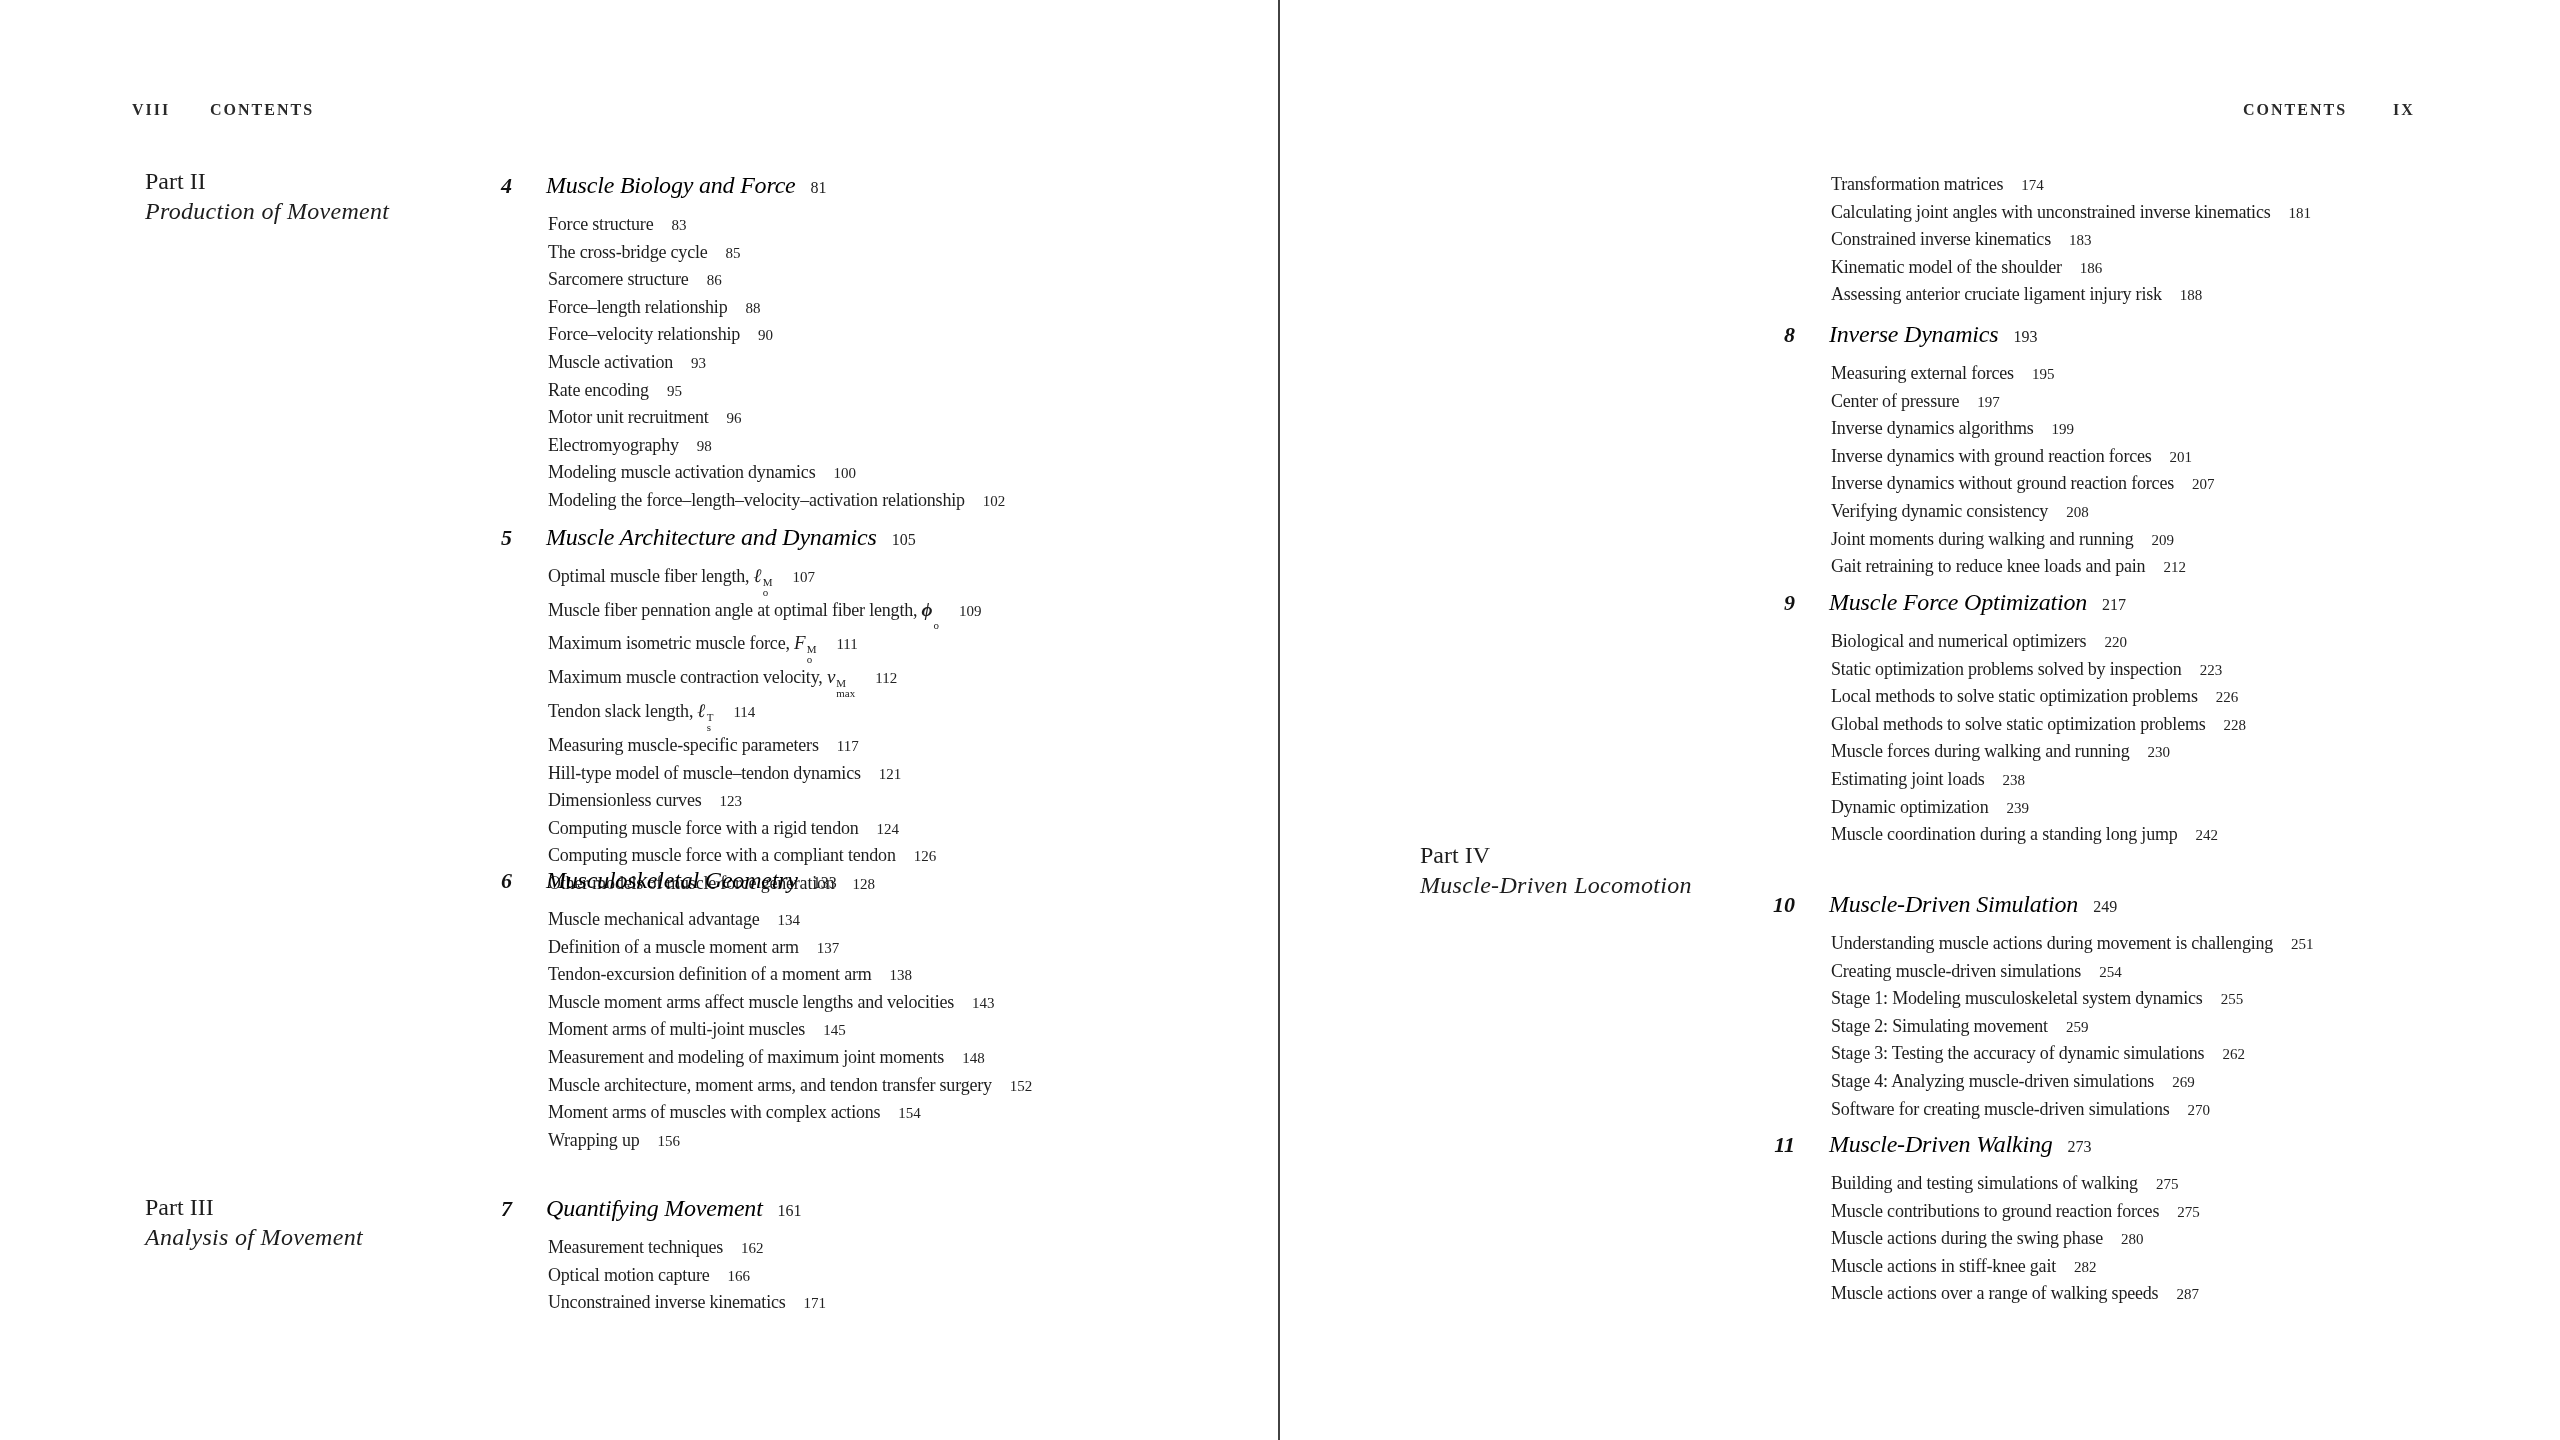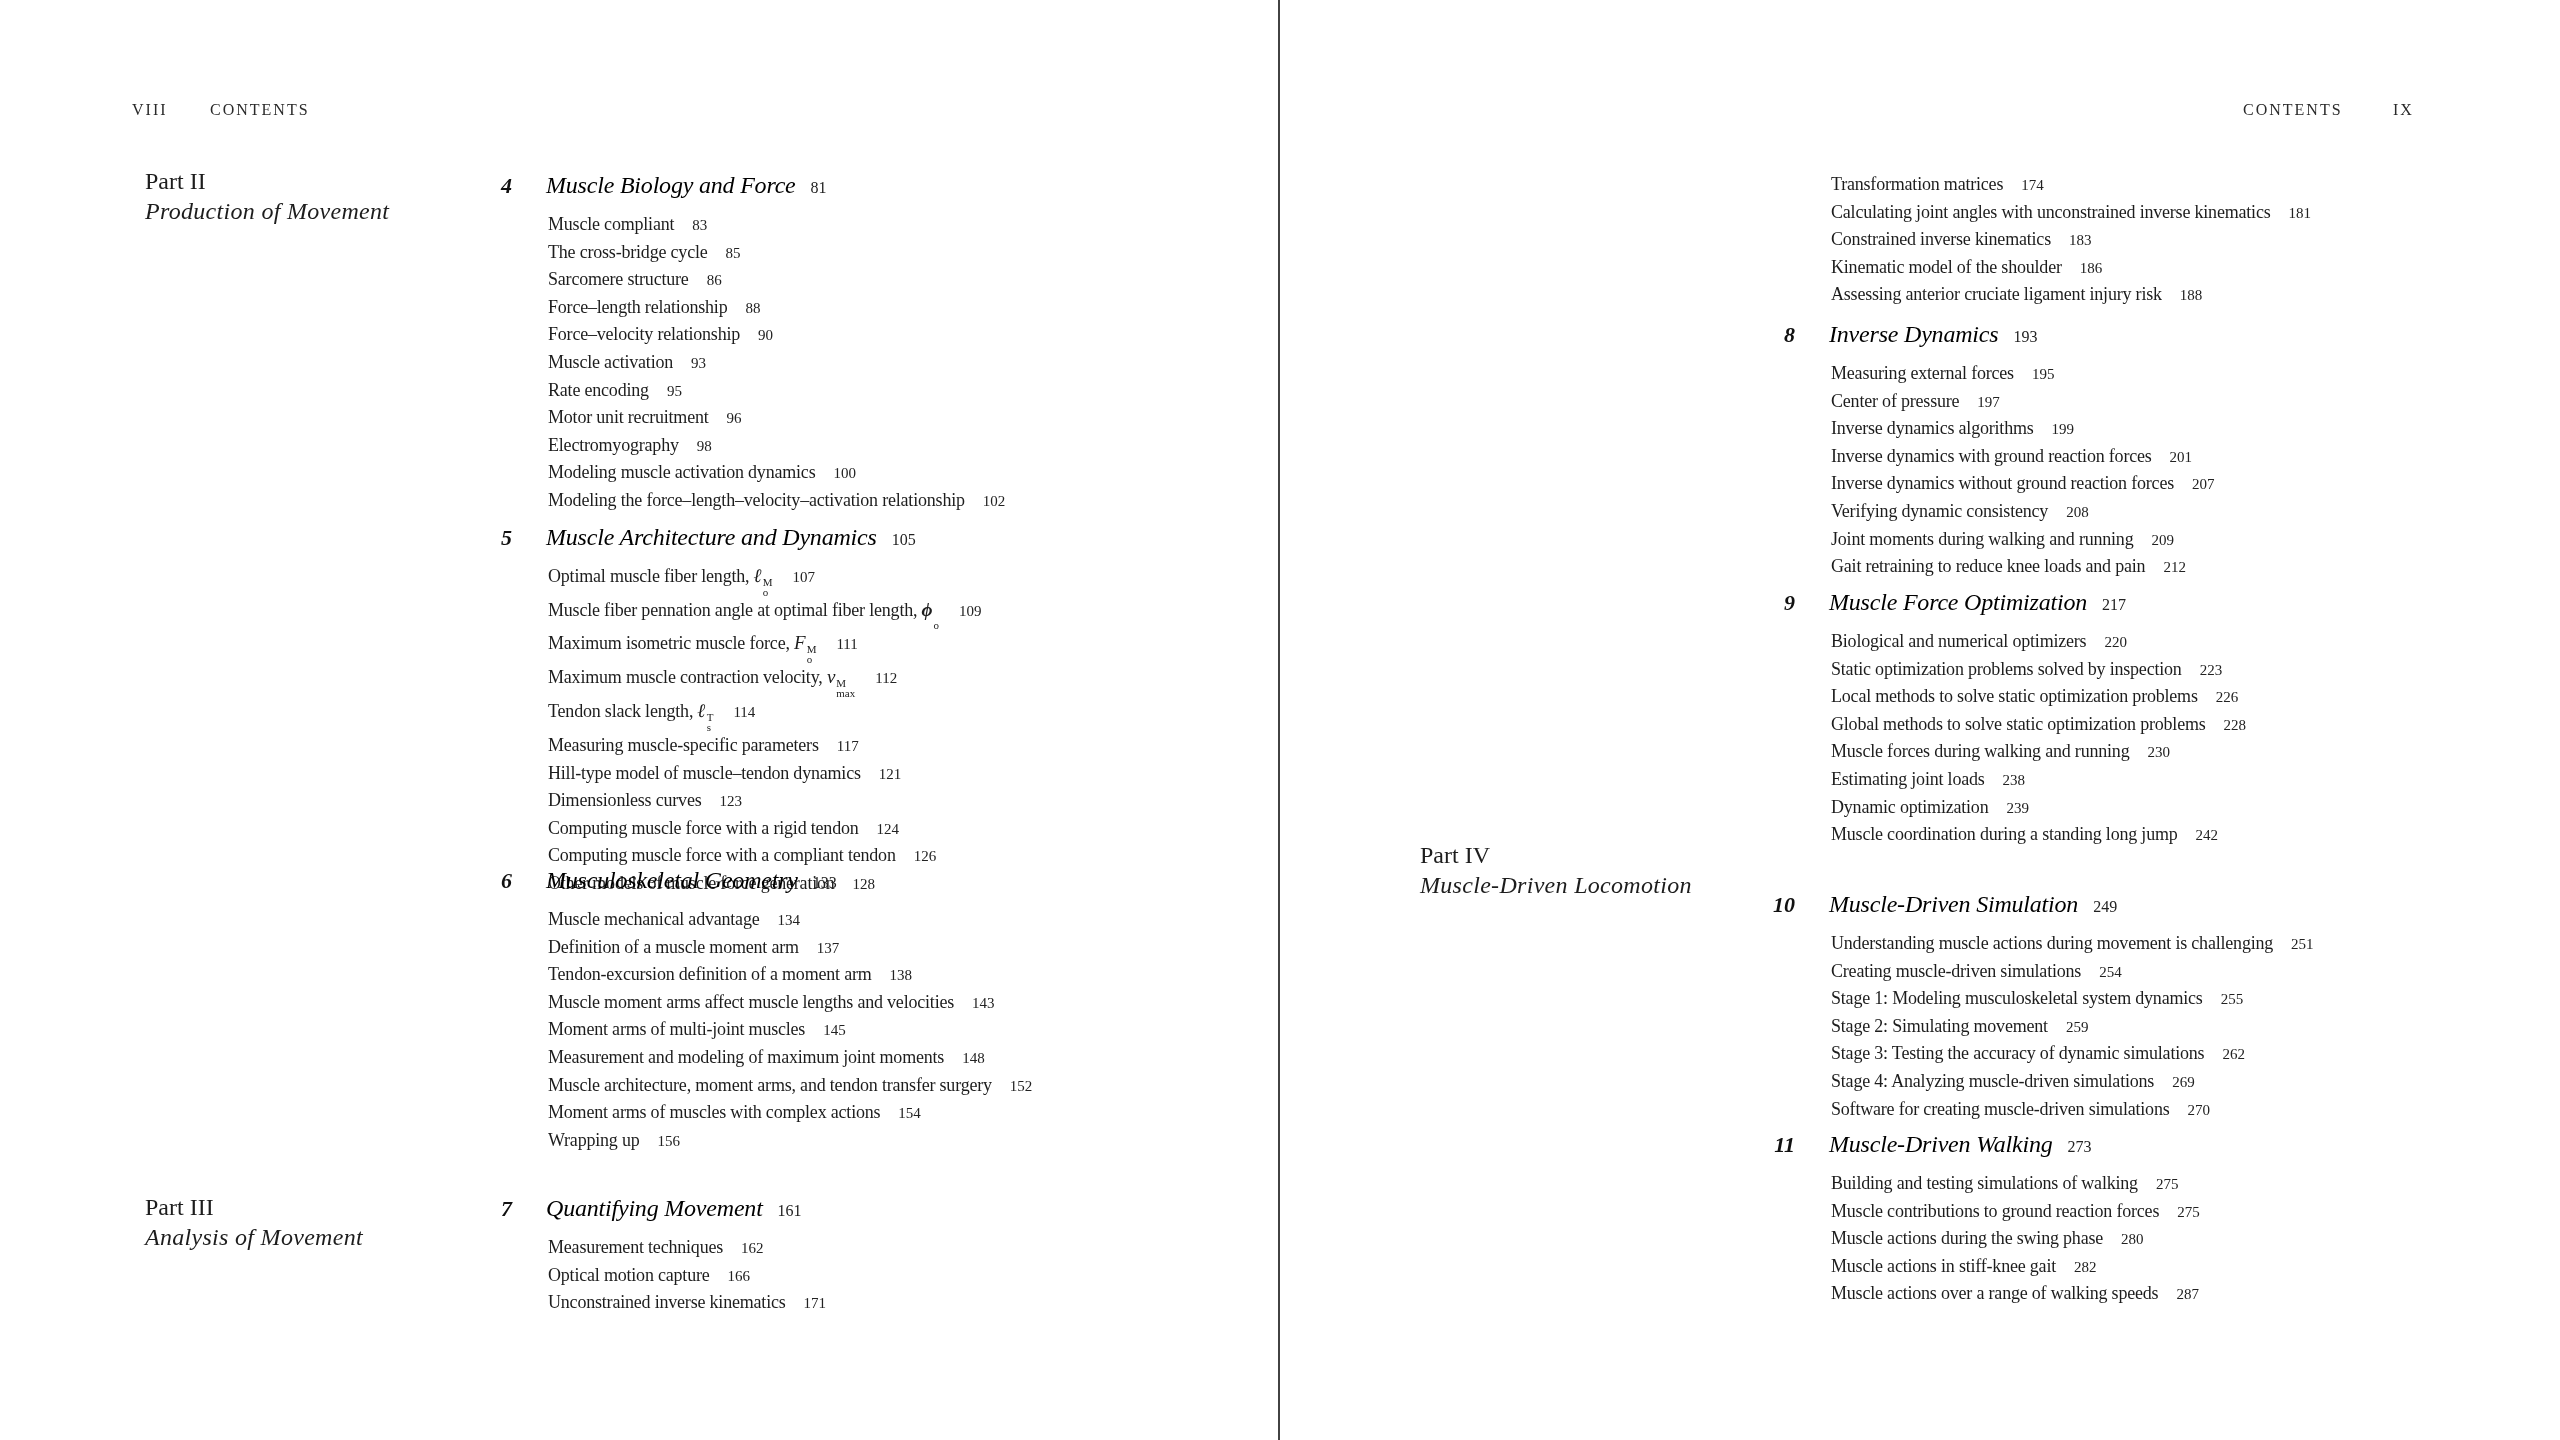--- a/index.html
+++ b/index.html
@@ -12,20 +12,21 @@
     overflow:hidden;
   }
   .divider{
     position:absolute;left:1278px;top:0;
     width:2px;height:1440px;background:#424242;
   }
   .running-head-item{
     position:absolute;top:101px;
     font-size:16px;letter-spacing:2px;color:#2a2a2a;
     white-space:nowrap;
+    font-weight:bold;
   }
   #folio-left{left:132px;}
   #head-left{left:210px;}
   #head-right{left:2243px;}
   #folio-right{left:2393px;text-align:right;}
 
   .part{position:absolute;white-space:nowrap;}
   .part-label{font-size:24px;line-height:30px;color:#1d1d1d;}
   .part-subtitle{font-size:24px;line-height:30px;font-style:italic;color:#1d1d1d;letter-spacing:0.3px;}
 
@@ -72,21 +73,21 @@
 
   <div></div>
   <div></div>
 <div class="part" style="left: 145px; top: 166px;">
       <div class="part-label">Part II</div>
       <div class="part-subtitle">Production of Movement</div>
     </div>
     <div class="chapter" style="left: 460px; top: 169px;">
       <div class="ch-head"><span class="ch-num">4</span><span class="ch-title">Muscle Biology and Force</span><span class="ch-page">81</span></div>
       <div class="items">
-        <div class="toc-item"><span class="item-text">Muscle compliant</span><span class="item-page">83</span></div>
+        <div class="toc-item"><span class="item-text">Force structure</span><span class="item-page">83</span></div>
         <div class="toc-item"><span class="item-text">The cross-bridge cycle</span><span class="item-page">85</span></div>
         <div class="toc-item"><span class="item-text">Sarcomere structure</span><span class="item-page">86</span></div>
         <div class="toc-item"><span class="item-text">Force–length relationship</span><span class="item-page">88</span></div>
         <div class="toc-item"><span class="item-text">Force–velocity relationship</span><span class="item-page">90</span></div>
         <div class="toc-item"><span class="item-text">Muscle activation</span><span class="item-page">93</span></div>
         <div class="toc-item"><span class="item-text">Rate encoding</span><span class="item-page">95</span></div>
         <div class="toc-item"><span class="item-text">Motor unit recruitment</span><span class="item-page">96</span></div>
         <div class="toc-item"><span class="item-text">Electromyography</span><span class="item-page">98</span></div>
         <div class="toc-item"><span class="item-text">Modeling muscle activation dynamics</span><span class="item-page">100</span></div>
         <div class="toc-item"><span class="item-text">Modeling the force–length–velocity–activation relationship</span><span class="item-page">102</span></div>

